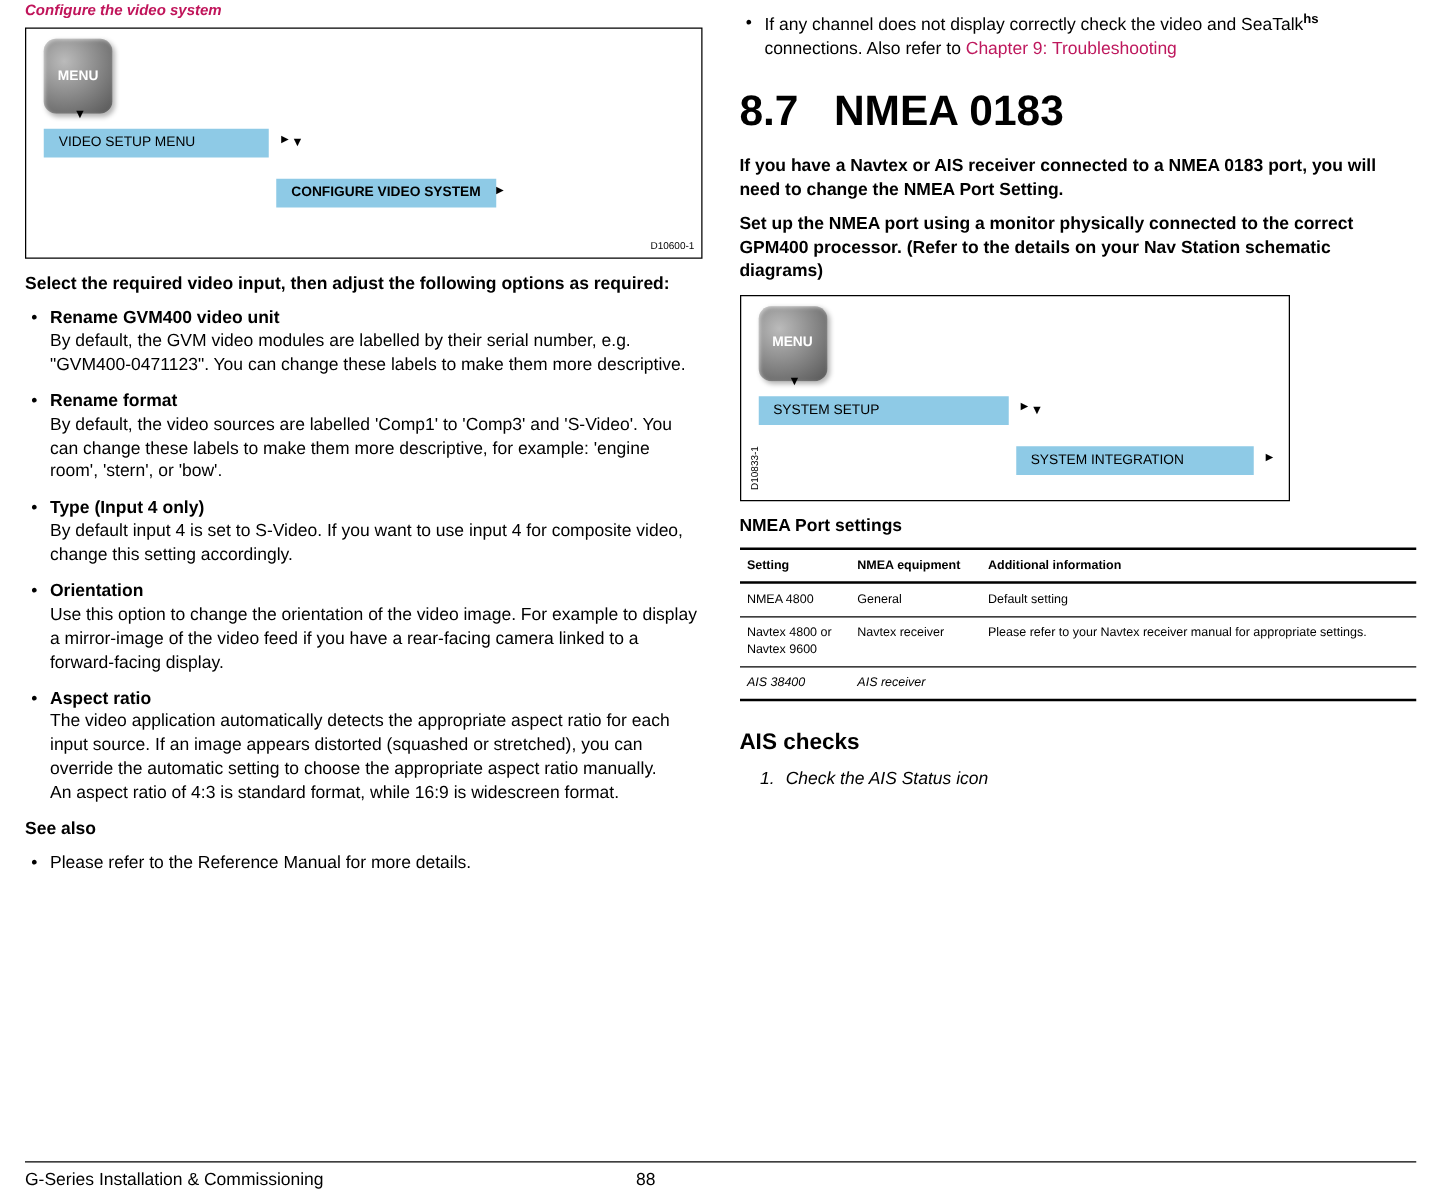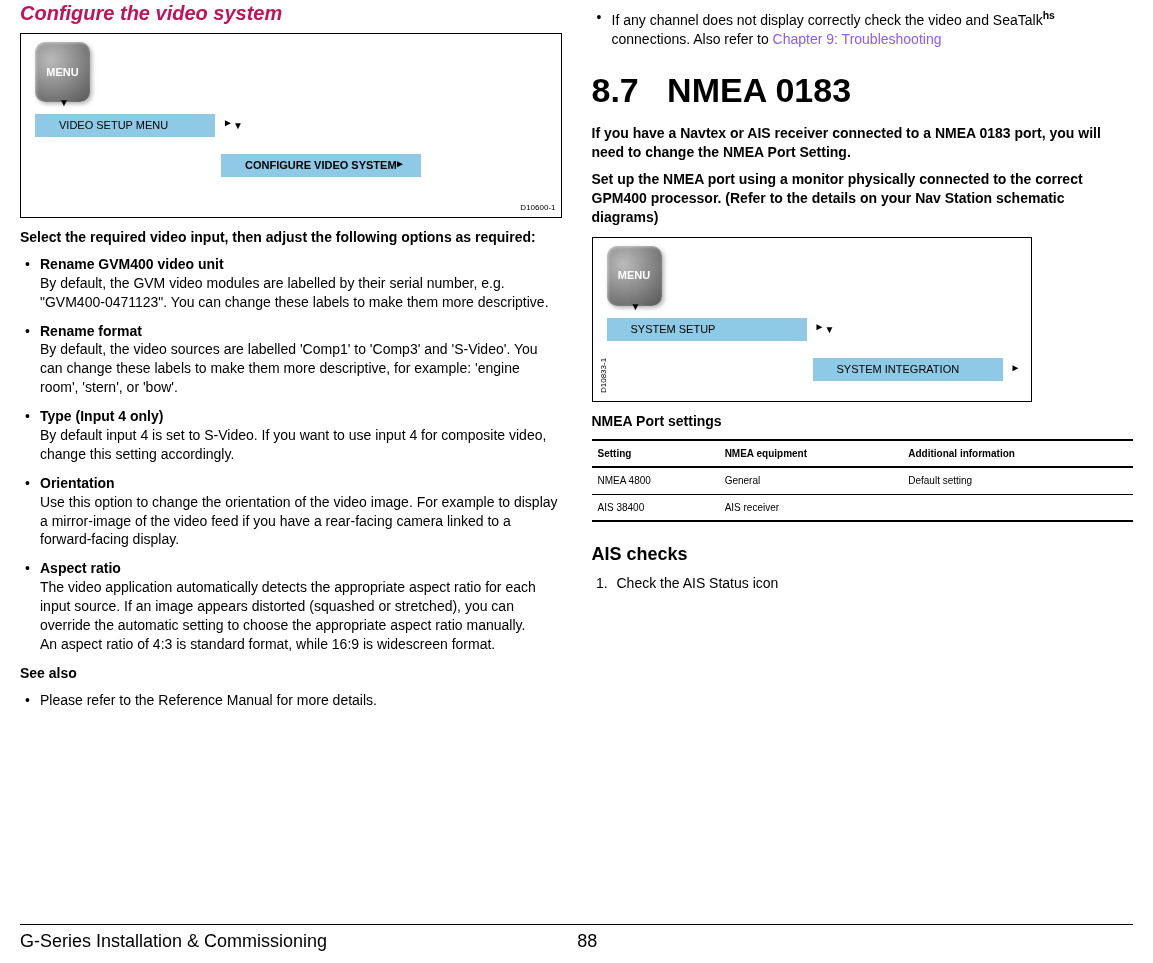--- a/index.html
+++ b/index.html
@@ -9,68 +9,68 @@
     line-height: 1.35;
     color: #000;
     background: #fff;
     width: 1153px;
     height: 963px;
     padding: 0 20px 10px 20px;
     position: relative;
   }
   .columns { display: flex; gap: 30px; }
   .col { flex: 1; min-width: 0; }
-  .section-title { color: #c0145a; font-weight: bold; font-style: italic; font-size: 20px; margin-bottom: 6px; }
+  .section-title { color: #c0145a; font-weight: bold; font-style: italic; font-size: 12px; margin-bottom: 6px; }
   .h2 { font-size: 34px; font-weight: bold; margin: 20px 0 10px 0; }
   .h3 { font-size: 18px; font-weight: bold; margin: 20px 0 5px 0; }
   p { margin: 8px 0; font-weight: bold; }
   ul { list-style: none; margin: 8px 0 8px 0; }
   ul li { margin: 4px 0 10px 0; padding-left: 20px; position: relative; }
   ul li::before { content: "•"; position: absolute; left: 5px; top: 0; }
   ol { margin: 8px 0 8px 20px; }
-  ol li { margin: 4px 0; padding-left: 5px; }
+  ol li { margin: 4px 12px; padding-left: 5px; font-style: italic; }
   .bold { font-weight: bold; }
-  .link { color: #8b5cf6; }
+  .link { color: #be185d; }
   sup { font-size: 0.75em; vertical-align: super; font-weight: bold; }
   .diagram { border: 1px solid #000; padding: 8px; margin-bottom: 10px; position: relative; height: 185px; }
   .diagram2 { border: 1px solid #000; padding: 8px; margin: 10px 0; position: relative; height: 165px; width: 440px; }
   .menu-btn {
     width: 55px; height: 60px;
     background: radial-gradient(circle at 30% 30%, #bbb, #555);
     border-radius: 10px;
     color: #fff; font-weight: bold; font-size: 11px;
     display: flex; align-items: center; justify-content: center;
     box-shadow: inset 1px 1px 3px rgba(255,255,255,0.5), 2px 2px 4px rgba(0,0,0,0.3);
     position: absolute;
   }
   .arrow-down { position: absolute; font-size: 10px; }
   .arrow-right { position: absolute; font-size: 10px; }
   .menu-box {
     background: #8ecae6;
-    padding: 4px 24px;
+    padding: 4px 12px;
     font-size: 11px;
     position: absolute;
     white-space: nowrap;
   }
   .menu-box.bold { font-weight: bold; }
   .label-vertical {
     position: absolute;
     font-size: 8px;
     transform: rotate(-90deg);
     transform-origin: left top;
   }
   .label-bottomright { position: absolute; font-size: 8px; right: 5px; bottom: 3px; }
   table { width: 100%; border-collapse: collapse; margin: 6px 0; font-size: 10px; }
   thead th { text-align: left; font-weight: bold; border-top: 2px solid #000; border-bottom: 2px solid #000; padding: 6px 6px; vertical-align: top; }
   tbody td { border-bottom: 1px solid #000; padding: 6px 6px; vertical-align: top; }
-  tbody tr:last-child td { border-bottom: 2px solid #000; }
+  tbody tr:last-child td { border-bottom: 2px solid #000; font-style: italic; }
   .footer {
     position: absolute; bottom: 10px; left: 20px; right: 20px;
     display: flex; justify-content: flex-start; gap: 250px;
-    font-size: 18px; border-top: 1px solid #000; padding-top: 4px; align-items: flex-end;
+    font-size: 14px; border-top: 1px solid #000; padding-top: 4px; align-items: flex-end;
   }
   .table-title { font-weight: bold; }
 </style>
 </head>
 <body>
 
 <div class="columns">
   <div class="col">
     <div class="section-title">Configure the video system</div>
 
@@ -137,20 +137,26 @@
           <th>Additional information</th>
         </tr>
       </thead>
       <tbody>
         <tr>
           <td>NMEA 4800</td>
           <td>General</td>
           <td>Default setting</td>
         </tr>
         <tr>
+          <td style="white-space: pre-line;">Navtex 4800 or
+Navtex 9600</td>
+          <td>Navtex receiver</td>
+          <td>Please refer to your Navtex receiver manual for appropriate settings.</td>
+        </tr>
+        <tr>
           <td>AIS 38400</td>
           <td>AIS receiver</td>
           <td></td>
         </tr>
       </tbody>
     </table>
 
     <div class="h3">AIS checks</div>
     <ol>
       <li>Check the AIS Status icon</li>

